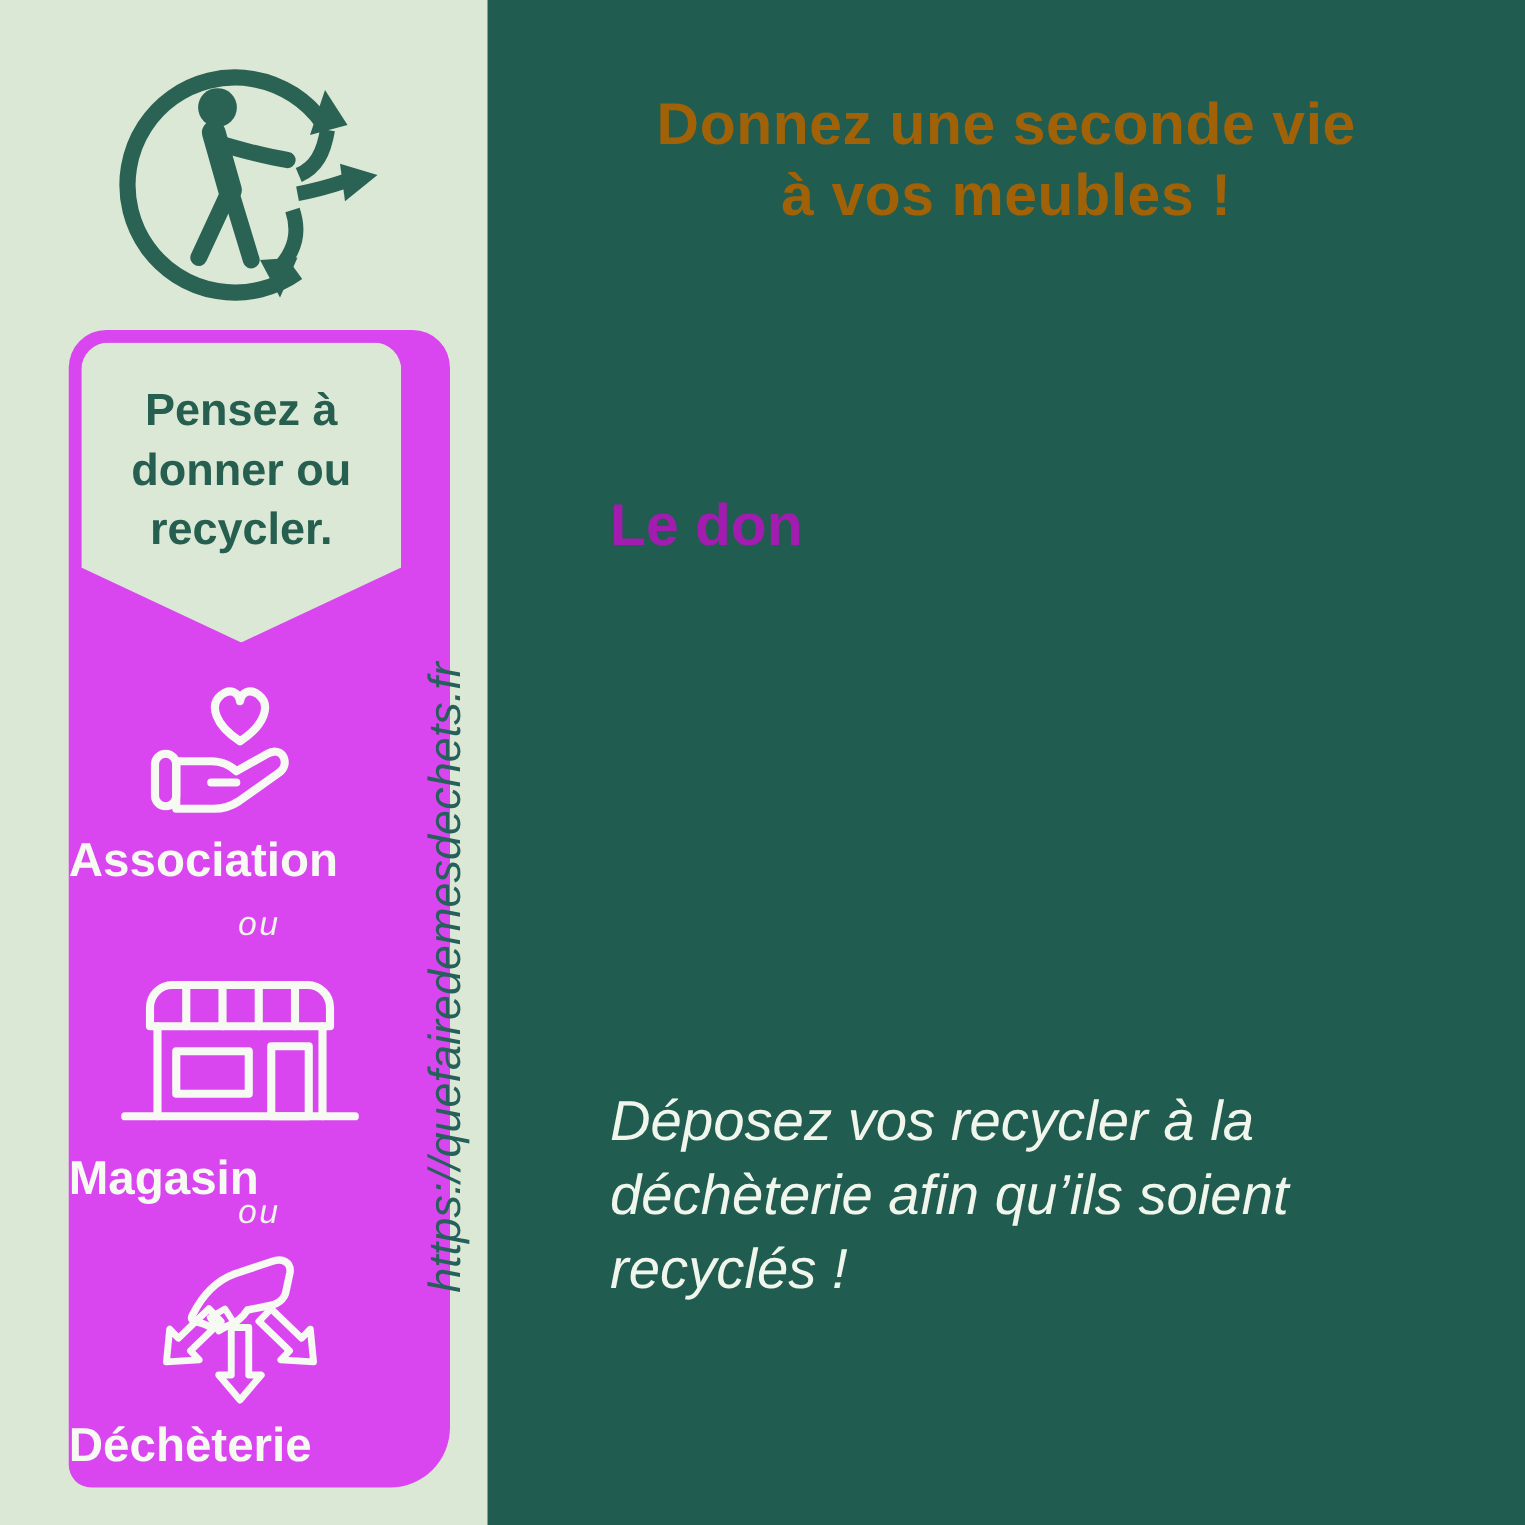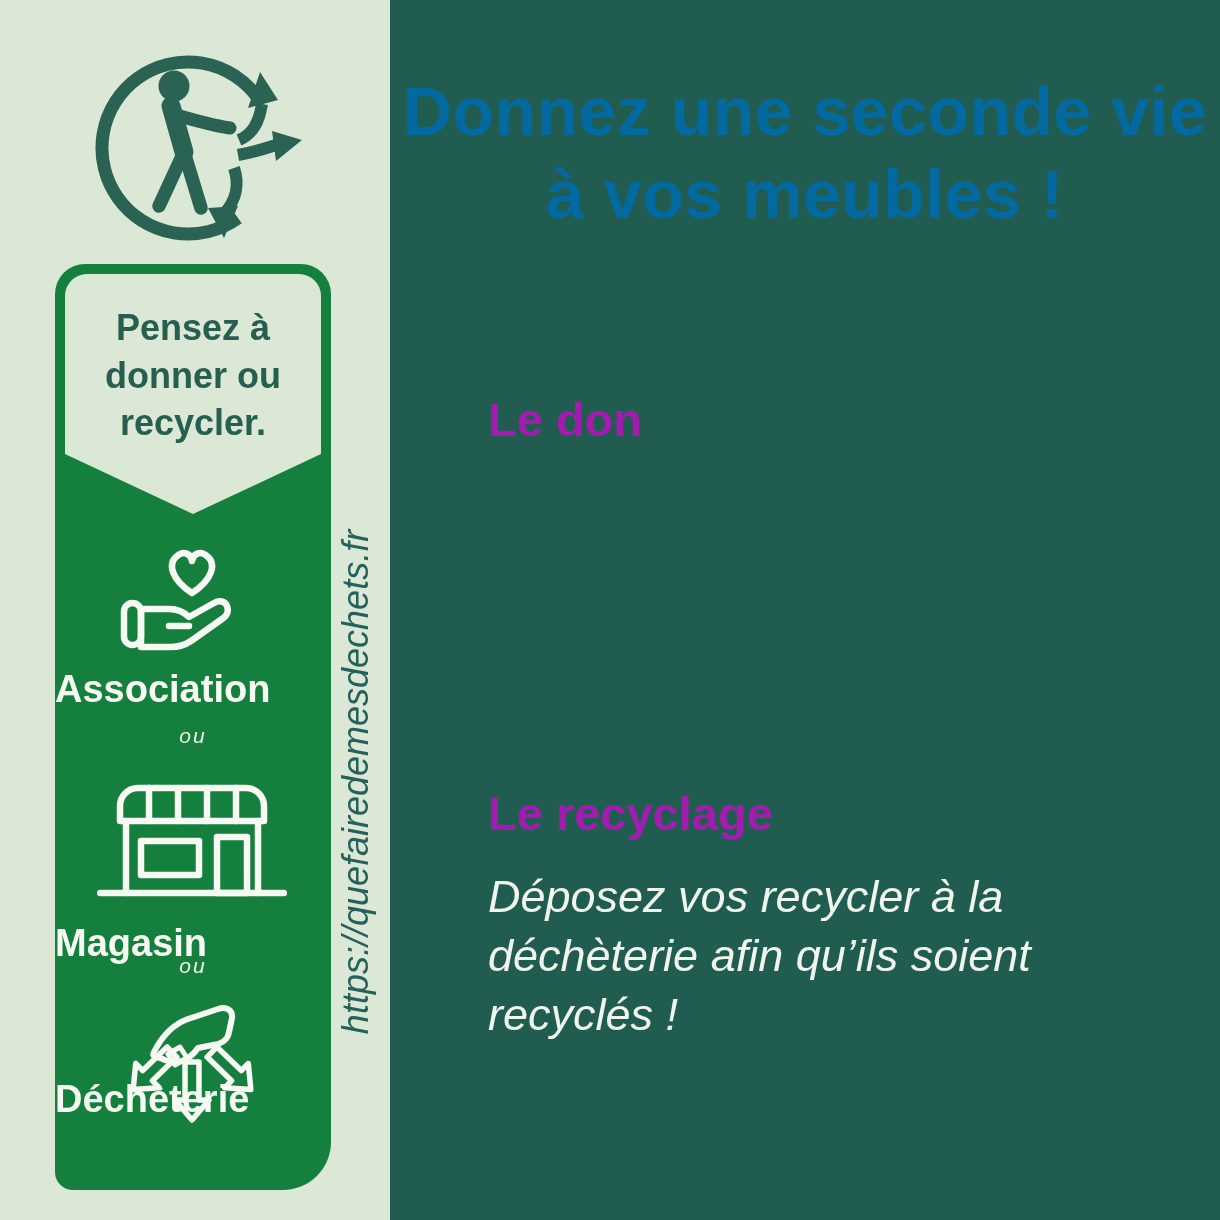--- a/index.html
+++ b/index.html
@@ -4,71 +4,70 @@
 <style>
   html,body{margin:0;padding:0;}
   body{font-family:"Liberation Sans", sans-serif;}
   #app{position:relative;width:1220px;height:1220px;background:#dce8d6;overflow:hidden;}
 
   .panel-right{position:absolute;left:390px;top:0;width:830px;height:1220px;background:#215c50;}
 
   .prelines{white-space:pre-line;}
 
   .main-title{position:absolute;left:400px;top:70px;width:810px;text-align:center;
-    font-size:68px;font-weight:bold;color:#0369a1;line-height:1.22;letter-spacing:.5px;}
+    font-size:47px;font-weight:bold;color:#a16207;line-height:1.22;letter-spacing:.5px;}
 
   .section-heading{position:absolute;left:488px;font-size:47px;font-weight:bold;color:#a21caf;}
   .section-body{position:absolute;left:488px;font-size:45px;font-style:italic;color:#f1f6ec;line-height:1.31;}
   #heading-don{top:392px;}
   #body-don{top:474px;}
   #heading-recyclage{top:786px;}
   #body-recyclage{top:868px;}
 
   .logo-triman{position:absolute;left:88px;top:28px;}
 
-  .ribbon{position:absolute;left:55px;top:264px;width:276px;height:926px;background:#15803d;
-    border-radius:30px 30px 48px 18px;}
+  .ribbon{position:absolute;left:55px;top:264px;width:276px;height:926px;background:#d946ef;
+    border-radius:30px 30px 48px 18px;padding-left:29px;}
   .ribbon-top{position:absolute;left:10px;top:10px;width:256px;height:240px;background:#dce8d6;
     border-radius:22px 22px 0 0;
     clip-path:polygon(0 0,100% 0,100% 75%,50% 100%,0 75%);}
   .ribbon-text{padding-top:30px;text-align:center;font-size:36px;font-weight:bold;
     color:#265f50;line-height:1.32;}
 
   .ribbon-item-icon{position:absolute;}
   #icon-association{left:62px;top:269px;}
   #icon-magasin{left:42px;top:512px;}
   #icon-decheterie{left:57px;top:730px;}
 
   .ribbon-label{position:absolute;left:0;width:100%;text-align:left;
     font-size:38px;font-weight:bold;color:#f6faf2;}
   #label-association{top:404px;}
   #label-magasin{top:634px;margin-top:24px;}
-  #label-decheterie{top:814px;}
+  #label-decheterie{top:872px;}
 
   .ribbon-or{position:absolute;left:0;width:100%;text-align:center;
-    font-size:21px;font-style:italic;color:#eef4e8;letter-spacing:2px;}
+    font-size:27px;font-style:italic;color:#eef4e8;letter-spacing:2px;}
   #or-1{top:460px;}
   #or-2{top:690px;}
 
   .side-url{position:absolute;left:356px;top:782px;transform:translate(-50%,-50%) rotate(-90deg);
     white-space:nowrap;font-size:36px;font-style:italic;color:#26605a;}
 </style>
 </head>
 <body>
 
 <div id="app">
 
   <div class="panel-right"></div>
 
   <div class="main-title prelines">Donnez une seconde vie
 à vos meubles !</div>
 
   <div id="heading-don" class="section-heading">Le don</div>
 
-  <div id="heading-recyclage" class="section-heading">Le recyclage</div>
   <div id="body-recyclage" class="section-body prelines">Déposez vos recycler à la
 déchèterie afin qu’ils soient
 recyclés !</div>
 
   <svg class="logo-triman" width="220" height="225" viewBox="0 0 220 225" aria-hidden="true">
     <g stroke="#2a6354" fill="none">
       <path d="M170,70 A86 86 0 1 0 150,190" stroke-width="13"></path>
       <path d="M83,78 L96,124" stroke-width="19" stroke-linecap="round"></path>
       <path d="M85,86 C105,92 122,97 142,100" stroke-width="13" stroke-linecap="round"></path>
       <path d="M96,124 L71,178" stroke-width="13.5" stroke-linecap="round"></path>

